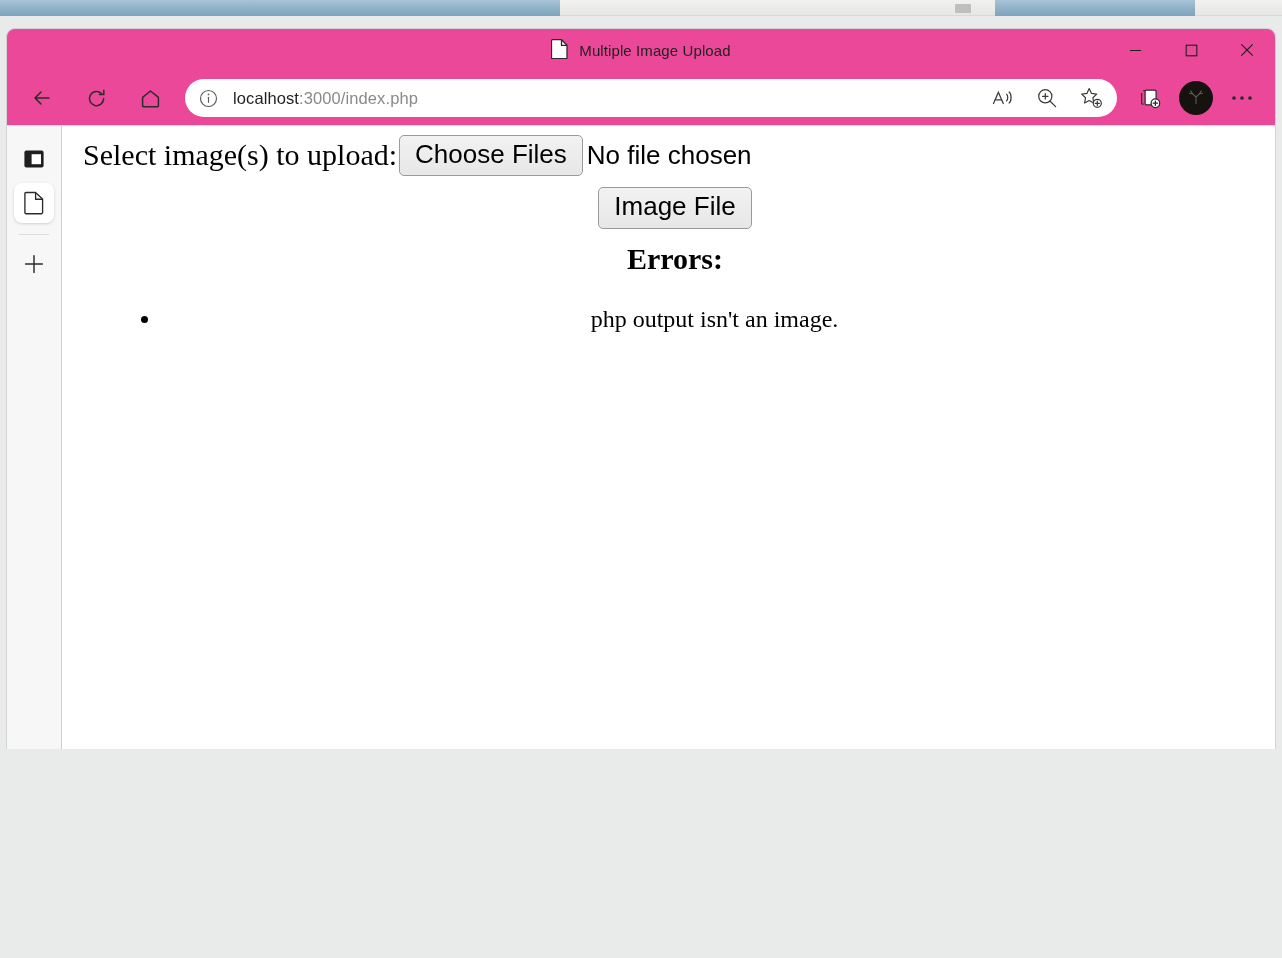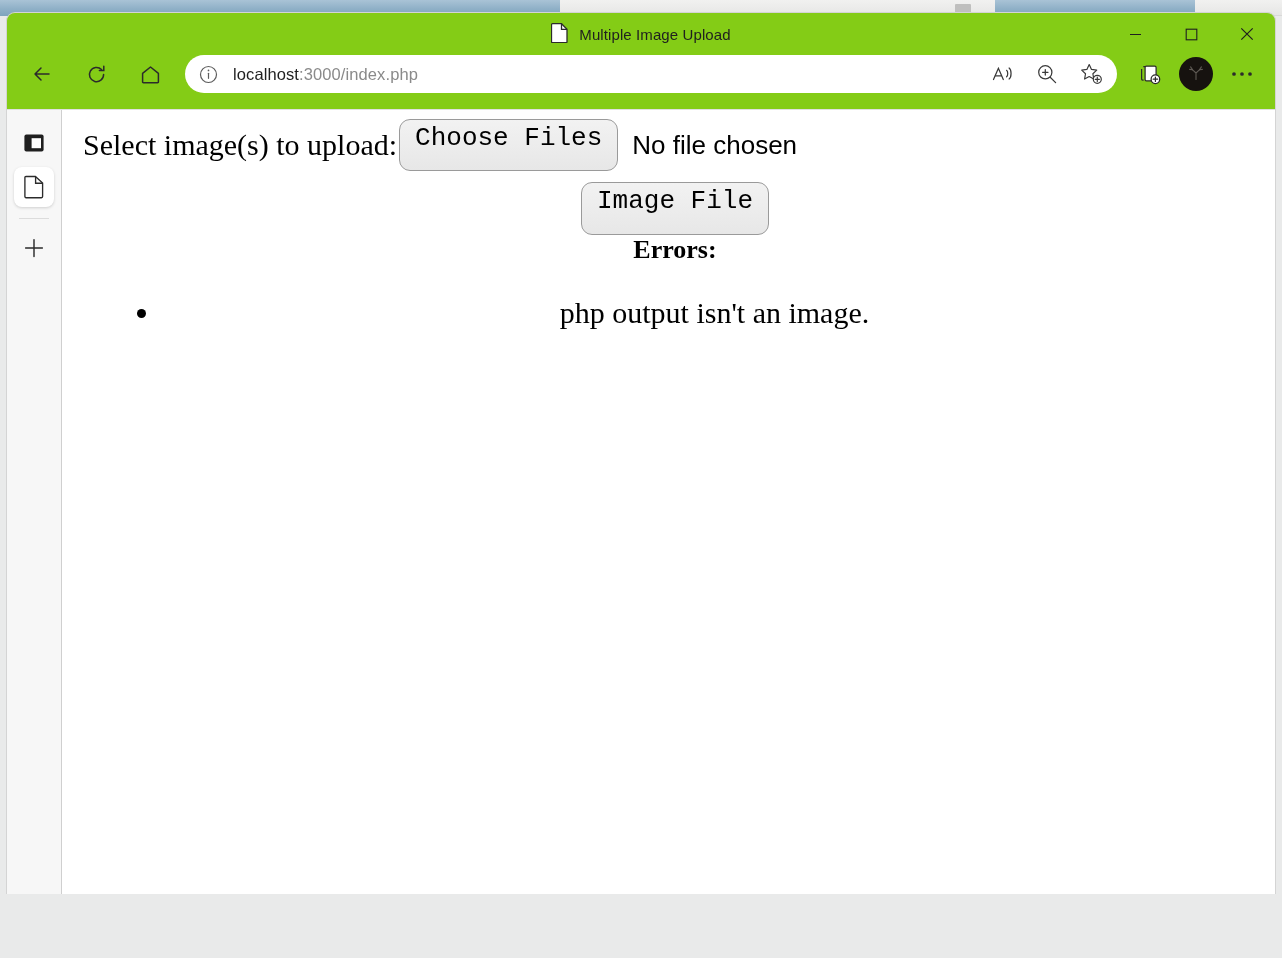--- a/index.html
+++ b/index.html
@@ -34,24 +34,24 @@
   .desk-seg .tab-nub {
     width: 16px; height: 9px;
     margin-top: 4px;
     background: #bfbfbe;
     border-radius: 1px;
   }
 
   
   #browser-window {
     position: absolute;
-    top: 12px; left: 6px;
+    top: 28px; left: 6px;
     width: 1270px;
-    height: 882px;
-    background: #84cc16;
+    height: 721px;
+    background: #ec4899;
     border-radius: 9px 9px 0 0;
     border: 1px solid #d4d4d4;
     border-bottom: none;
     overflow: hidden;
   }
 
   
   #title-bar {
     position: relative;
     height: 42px;
@@ -78,21 +78,21 @@
   .win-btn {
     width: 56px; height: 42px;
     display: flex; align-items: center; justify-content: center;
     cursor: pointer;
   }
 
   
   #toolbar {
     height: 54px;
     display: flex;
-    align-items: flex-start;
+    align-items: center;
     padding: 0 14px 0 16px;
     gap: 0;
   }
   .nav-btn {
     width: 38px; height: 38px;
     border-radius: 6px;
     display: flex; align-items: center; justify-content: center;
     cursor: pointer;
     flex: none;
   }
@@ -213,51 +213,52 @@
     color: #000;
     line-height: 1.28;
   }
   #file-label { white-space: pre; }
   #file-input-widget {
     display: inline-flex;
     align-items: center;
     margin-left: 2px;
   }
   .gbutton {
-    font-family: Liberation Mono, monospace;
+    font-family: Liberation Sans, sans-serif;
     font-size: 26px;
     color: #000;
     background: linear-gradient(180deg, #f2f2f2 0%, #e7e7e7 100%);
     border: 1px solid #9a9a9a;
-    border-radius: 11px;
-    padding: 5px 15px 18px;
+    border-radius: 5px;
+    padding: 5px 15px 7px;
     line-height: 1.05;
     cursor: pointer;
     display: inline-block;
   }
   #no-file-chosen-text {
     font-family: "Liberation Sans", sans-serif;
     font-size: 26px;
     color: #000;
-    margin-left: 14px;
+    margin-left: 4px;
     white-space: nowrap;
   }
   #upload-submit-row { margin-top: 11px; }
   #errors-heading {
-    font-size: 26px;
+    font-size: 30px;
     font-weight: bold;
+    margin-top: 13px;
     color: #000;
   }
   #errors-list {
     margin-top: 28px;
     padding-left: 79px;
     list-style: disc;
   }
   #errors-list li {
-    font-size: 30px;
+    font-size: 24px;
     color: #000;
     line-height: 1.3;
   }
 </style>
 </head>
 <body>
 
 <div id="desktop-strip">
     <div class="desk-seg blue" style="width: 560px;"></div>
     <div class="desk-seg win" style="width: 300px;"></div>

